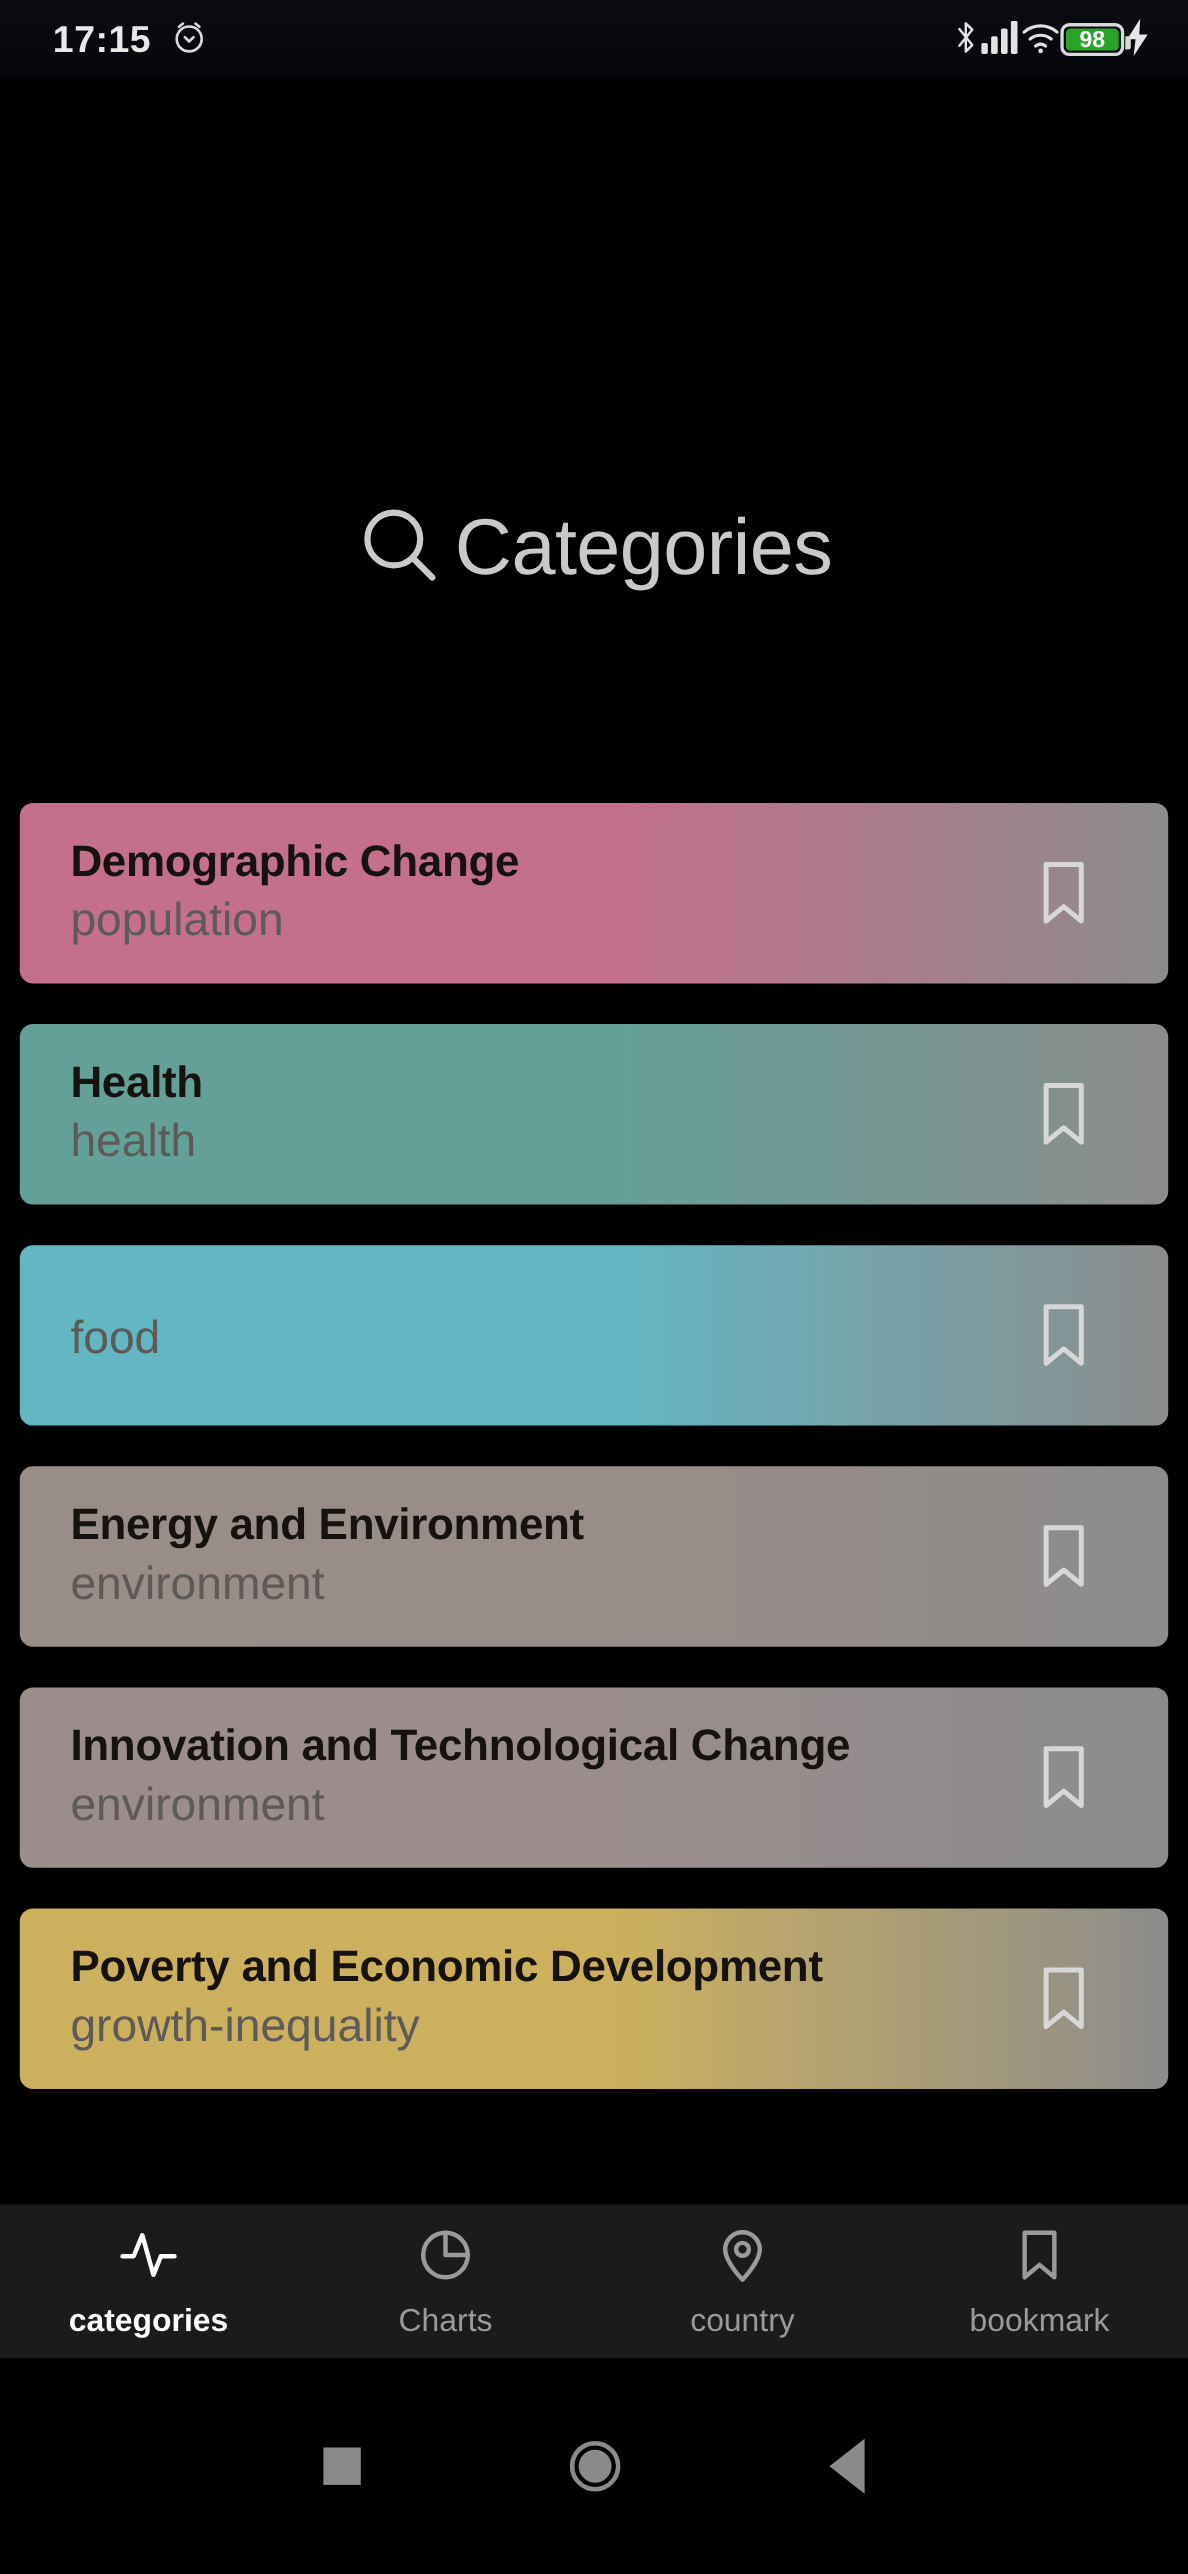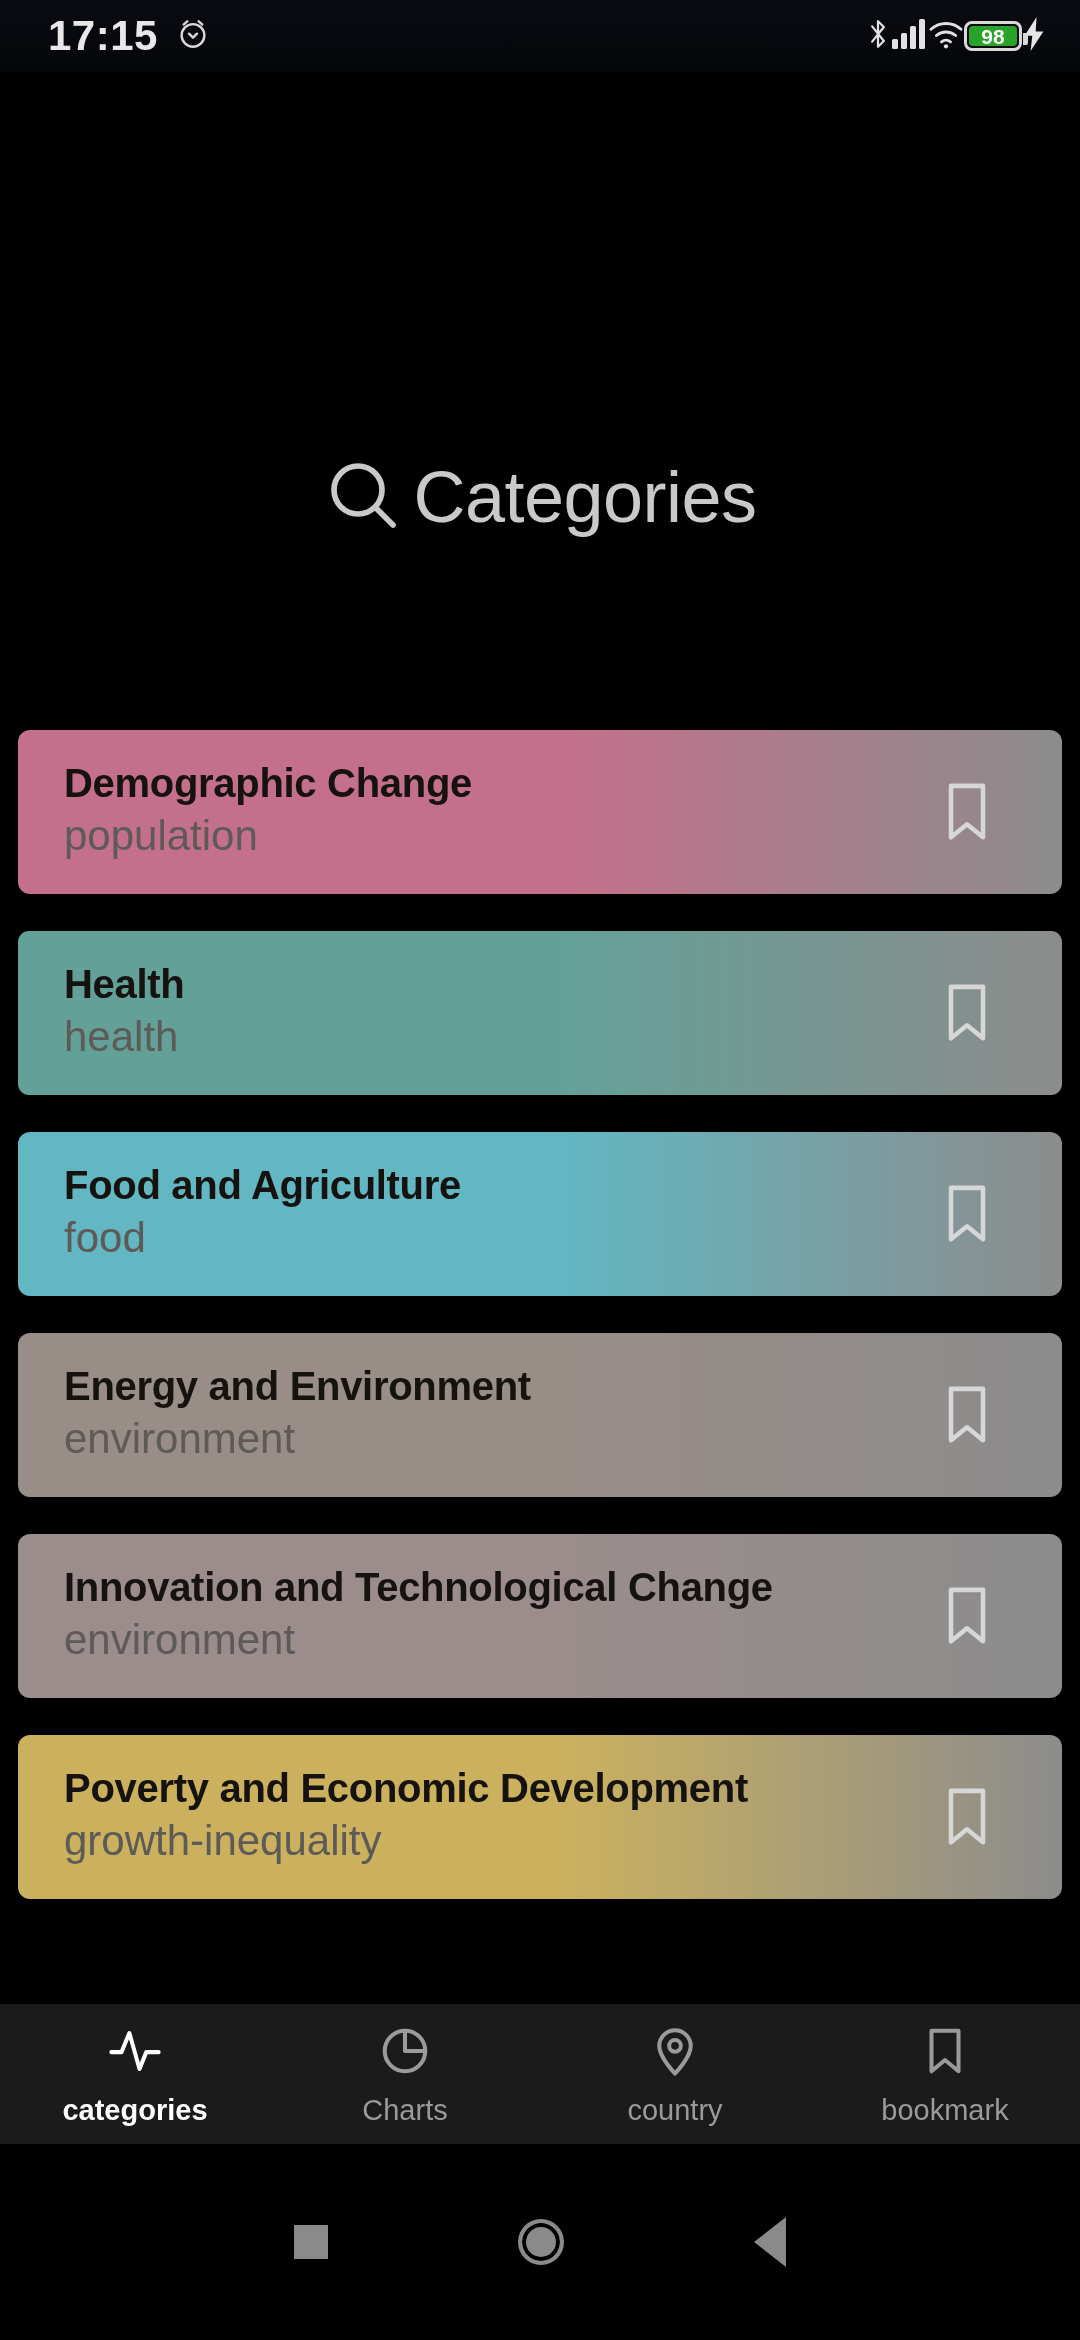--- a/index.html
+++ b/index.html
@@ -12,21 +12,21 @@
 
   
   #status-bar {
     position:absolute; top:0; left:0; width:1080px; height:72px;
     display:flex; align-items:center; justify-content:space-between;
     padding:0 34px 0 48px;
     background:linear-gradient(180deg,#0a0c12 0%, #05060a 100%);
   }
   .sb-left { display:flex; align-items:center; gap:18px; }
   #status-time {
-    font-size:42px; font-weight:600; color:#e8e8e8;
+    font-size:34px; font-weight:600; color:#e8e8e8;
     letter-spacing:.5px; line-height:1;
   }
   .sb-right { display:flex; align-items:center; }
   .sb-icon { display:block; }
   .batt {
     position:relative; width:58px; height:30px;
     border:3px solid #d9d9d9; border-radius:8px;
     display:flex; align-items:center; justify-content:center;
   }
   .batt::after {
@@ -180,35 +180,34 @@
       <div class="cat-title">Demographic Change</div>
       <div class="cat-sub">population</div>
     </div>
     <span class="cat-bookmark">
       <svg width="54" height="64" viewBox="0 0 20 24" fill="none" stroke="#d7d7d7" stroke-width="1.7" stroke-linejoin="round">
         <path d="M4 2.2 L16 2.2 L16 21.5 L10 16.6 L4 21.5 Z"></path>
       </svg>
     </span>
   </div>
 
-  <div class="cat-card" style="background: linear-gradient(90deg, rgb(99, 161, 152) 0%, rgb(99, 161, 152) 52%, rgb(140, 140, 140) 100%); border-radius: 11px;">
+  <div class="cat-card" style="background: linear-gradient(90deg, rgb(99, 161, 152) 0%, rgb(99, 161, 152) 52%, rgb(140, 140, 140) 100%);">
     <div class="cat-text">
       <div class="cat-title">Health</div>
       <div class="cat-sub">health</div>
     </div>
     <span class="cat-bookmark">
       <svg width="54" height="64" viewBox="0 0 20 24" fill="none" stroke="#d7d7d7" stroke-width="1.7" stroke-linejoin="round">
         <path d="M4 2.2 L16 2.2 L16 21.5 L10 16.6 L4 21.5 Z"></path>
       </svg>
     </span>
   </div>
 
   <div class="cat-card" style="background: linear-gradient(90deg, rgb(98, 183, 194) 0%, rgb(98, 183, 194) 52%, rgb(140, 140, 140) 100%);">
     <div class="cat-text">
-      <div class="cat-title">Food and Agriculture</div>
       <div class="cat-sub">food</div>
     </div>
     <span class="cat-bookmark">
       <svg width="54" height="64" viewBox="0 0 20 24" fill="none" stroke="#d7d7d7" stroke-width="1.7" stroke-linejoin="round">
         <path d="M4 2.2 L16 2.2 L16 21.5 L10 16.6 L4 21.5 Z"></path>
       </svg>
     </span>
   </div>
 
   <div class="cat-card" style="background: linear-gradient(90deg, rgb(153, 141, 136) 0%, rgb(153, 141, 136) 52%, rgb(140, 140, 140) 100%); padding-left: 24px;">

